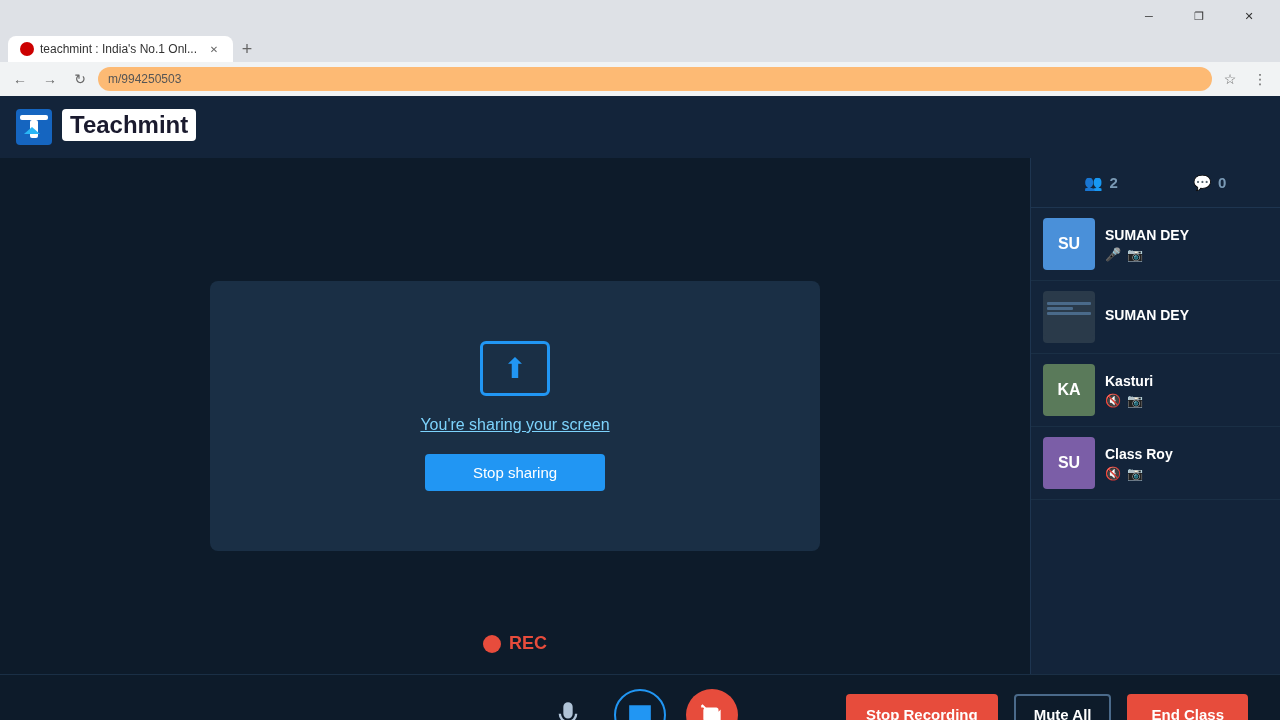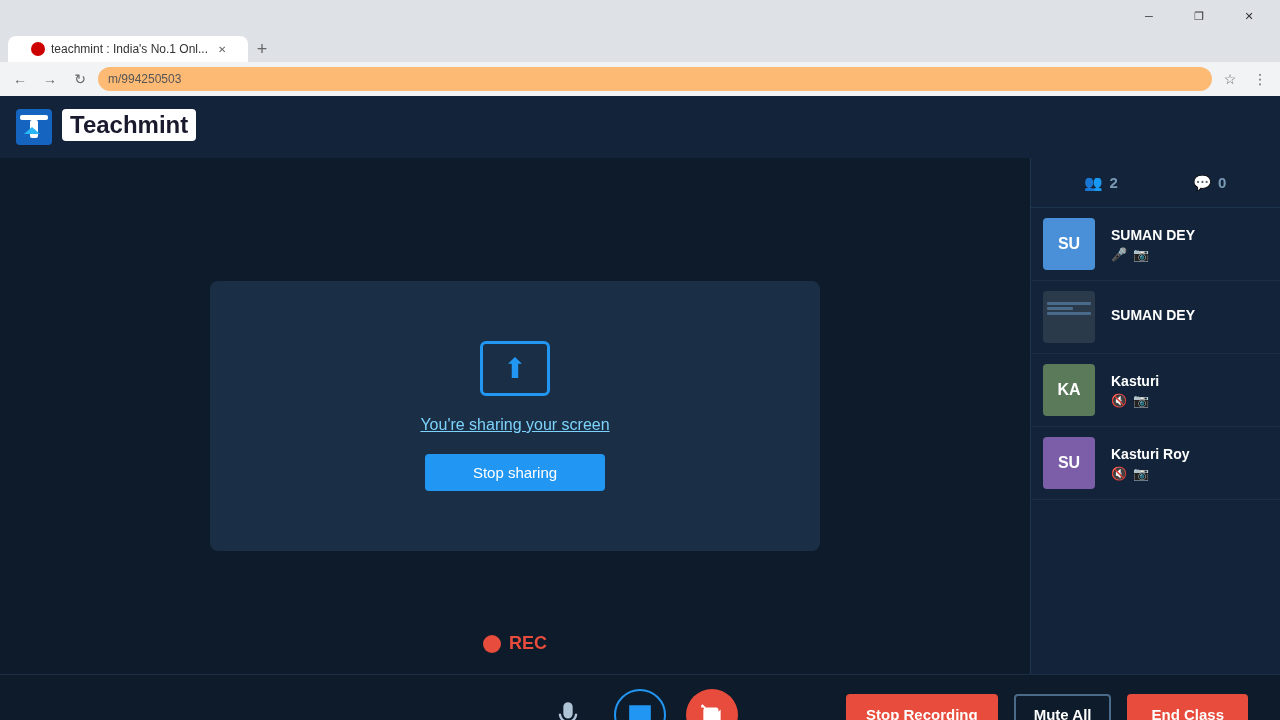--- a/index.html
+++ b/index.html
@@ -30,21 +30,21 @@
     .tab-bar {
       height: 30px;
       display: flex;
       align-items: flex-end;
       padding-left: 8px;
     }
     .tab {
       display: flex;
       align-items: center;
       height: 26px;
-      padding: 0 23px;
+      padding: 0 12px;
       background: white;
       border-radius: 8px 8px 0 0;
       font-size: 12px;
       color: #333;
       gap: 6px;
       max-width: 240px;
       white-space: nowrap;
       overflow: hidden;
       text-overflow: ellipsis;
     }
@@ -256,21 +256,21 @@
     .participant-list {
       flex: 1;
       overflow-y: auto;
     }
 
     .participant-item {
       display: flex;
       align-items: center;
       padding: 10px 12px;
       border-bottom: 1px solid #1a2f45;
-      gap: 16px;
+      gap: 10px;
     }
 
     .participant-avatar {
       width: 52px;
       height: 52px;
       border-radius: 4px;
       display: flex;
       align-items: center;
       justify-content: center;
       font-weight: 700;
@@ -537,21 +537,21 @@
             <div class="participant-icons">
               <span style="color:#7a9ab5;">🔇</span>
               <span style="color:#7a9ab5;">📷</span>
             </div>
           </div>
         </div>
 
         <div class="participant-item">
           <div class="participant-avatar sujata">SU</div>
           <div class="participant-info">
-            <div class="participant-name">Kasturi Roy</div>
+            <div class="participant-name">Class Roy</div>
             <div class="participant-icons">
               <span style="color:#7a9ab5;">🔇</span>
               <span style="color:#7a9ab5;">📷</span>
             </div>
           </div>
         </div>
 
       </div>
     </div>
   </div>

